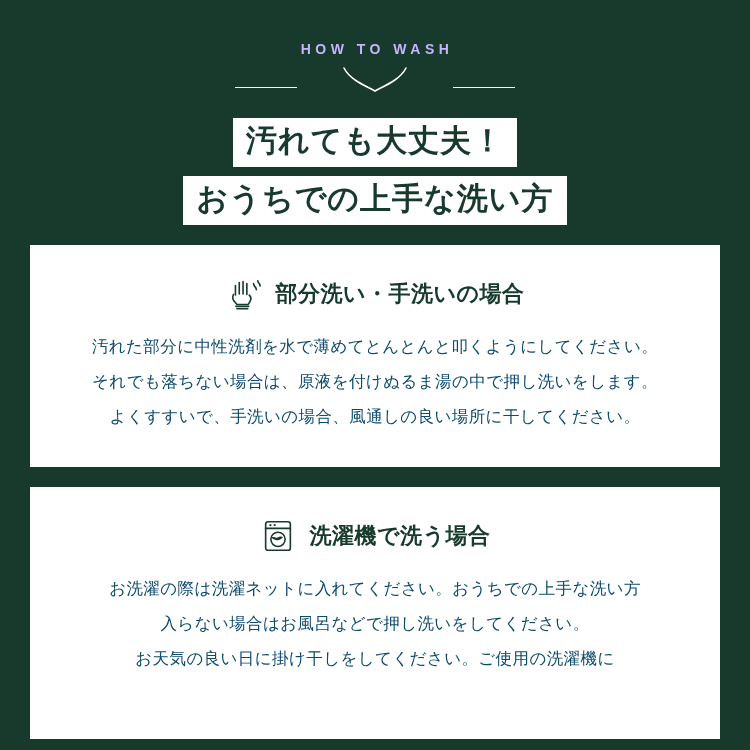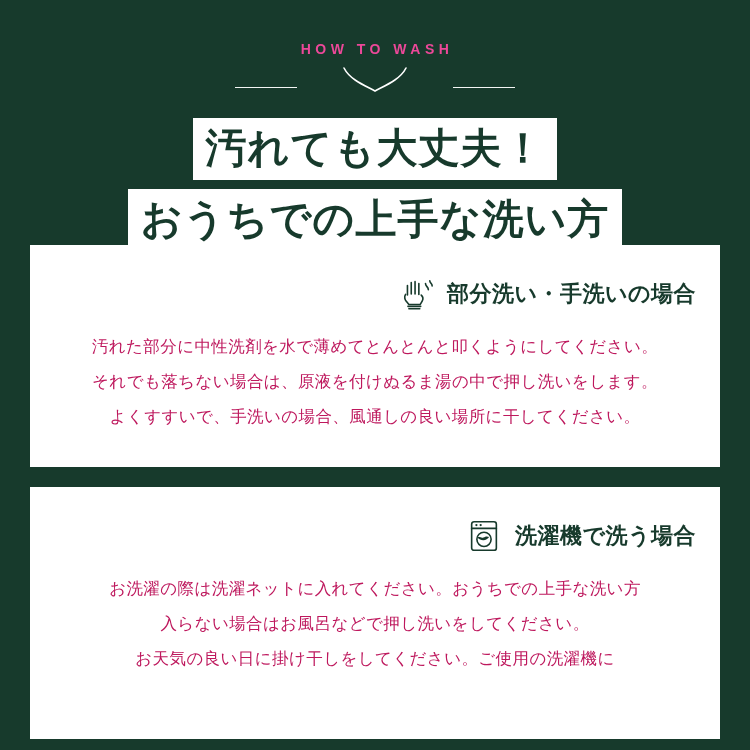--- a/index.html
+++ b/index.html
@@ -25,21 +25,21 @@
   .eyebrow-wrap {
     position: absolute;
     top: 40px;
     left: 0;
     width: 750px;
     text-align: center;
   }
   .eyebrow {
     display: inline-block;
     position: relative;
-    color: #ec4899;
+    color: #c4b5fd;
     font-size: 14px;
     letter-spacing: 4.5px;
     font-weight: 700;
     padding: 0 4px 0 8px;
   }
   .eyebrow-rule {
     position: absolute;
     top: 7px;
     width: 62px;
     height: 1px;
@@ -64,21 +64,21 @@
     top: 118px;
     left: 0;
     width: 750px;
     text-align: center;
   }
   .headline-line {
     display: block;
     margin: 0 auto 9px auto;
     color: #173a2c;
     background: #ffffff;
-    font-size: 41px;
+    font-size: 31px;
     font-weight: 700;
     letter-spacing: 1px;
     line-height: 1.32;
     padding: 3px 13px 5px 13px;
     width: max-content;
     max-width: 640px;
   }
 
   
   .card {
@@ -88,40 +88,40 @@
     background: #ffffff;
     box-sizing: border-box;
     padding: 24px 24px 26px 24px;
   }
   .card.one { top: 245px; height: 222px; }
   .card.two { top: 487px; height: 252px; }
 
   .card-head {
     display: flex;
     align-items: center;
-    justify-content: flex-end;
+    justify-content: center;
     gap: 12px;
     margin-top: 6px;
     margin-bottom: 16px;
   }
   .card-title {
     color: #173a2c;
     font-size: 22px;
     font-weight: 700;
     letter-spacing: 0.5px;
   }
   .card-icon {
     display: block;
     width: 38px;
     height: 38px;
     flex: 0 0 auto;
   }
   .card-body {
     text-align: center;
-    color: #be185d;
+    color: #0c4a6e;
     font-size: 16.5px;
     line-height: 2.12;
     letter-spacing: 0.4px;
   }
   .card-body p {
     margin: 0;
   }
 </style>
 </head>
 <body>

